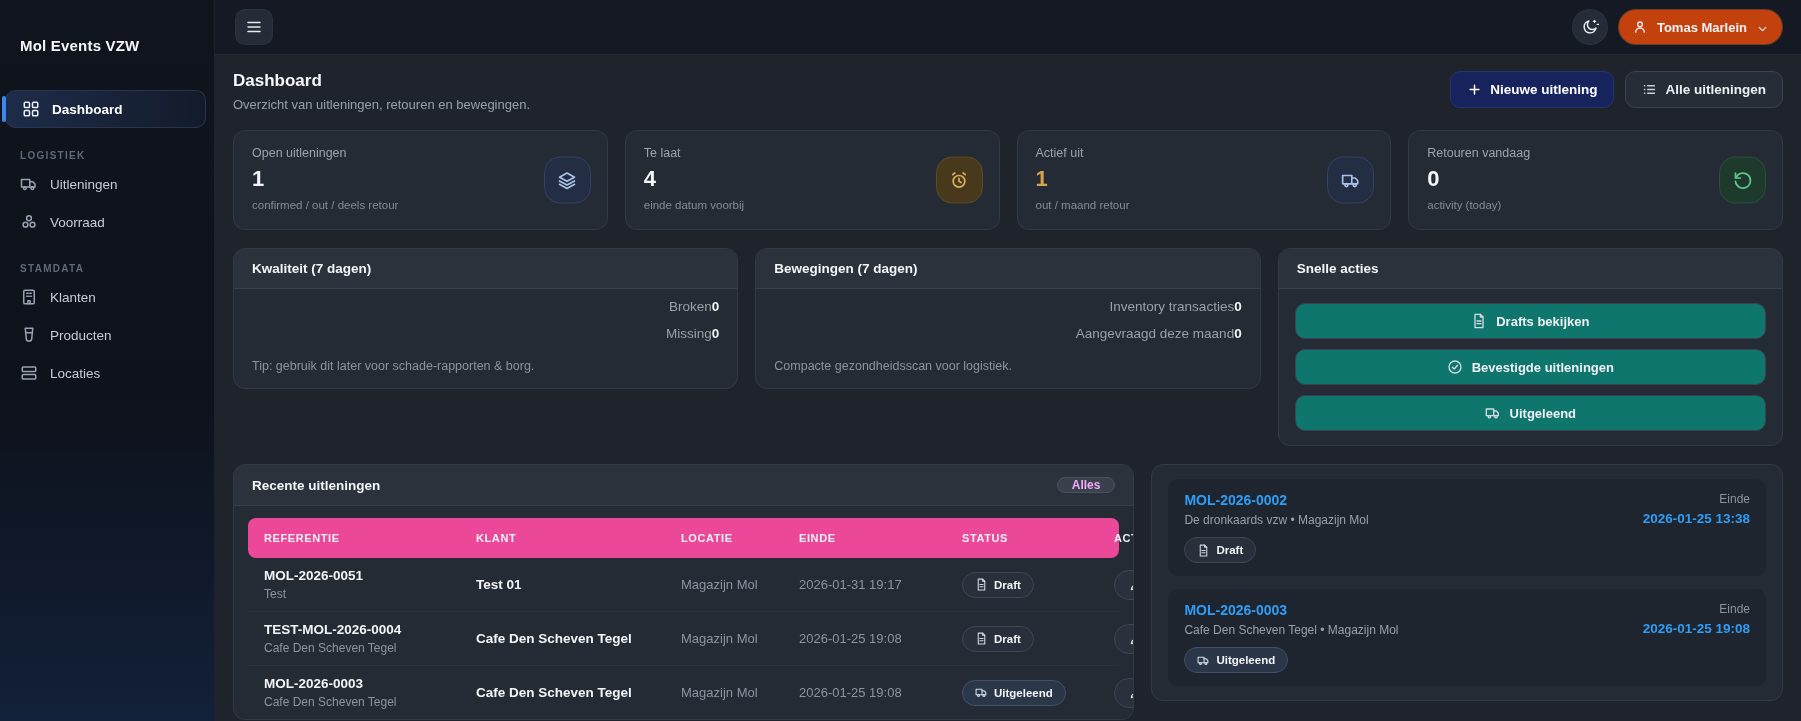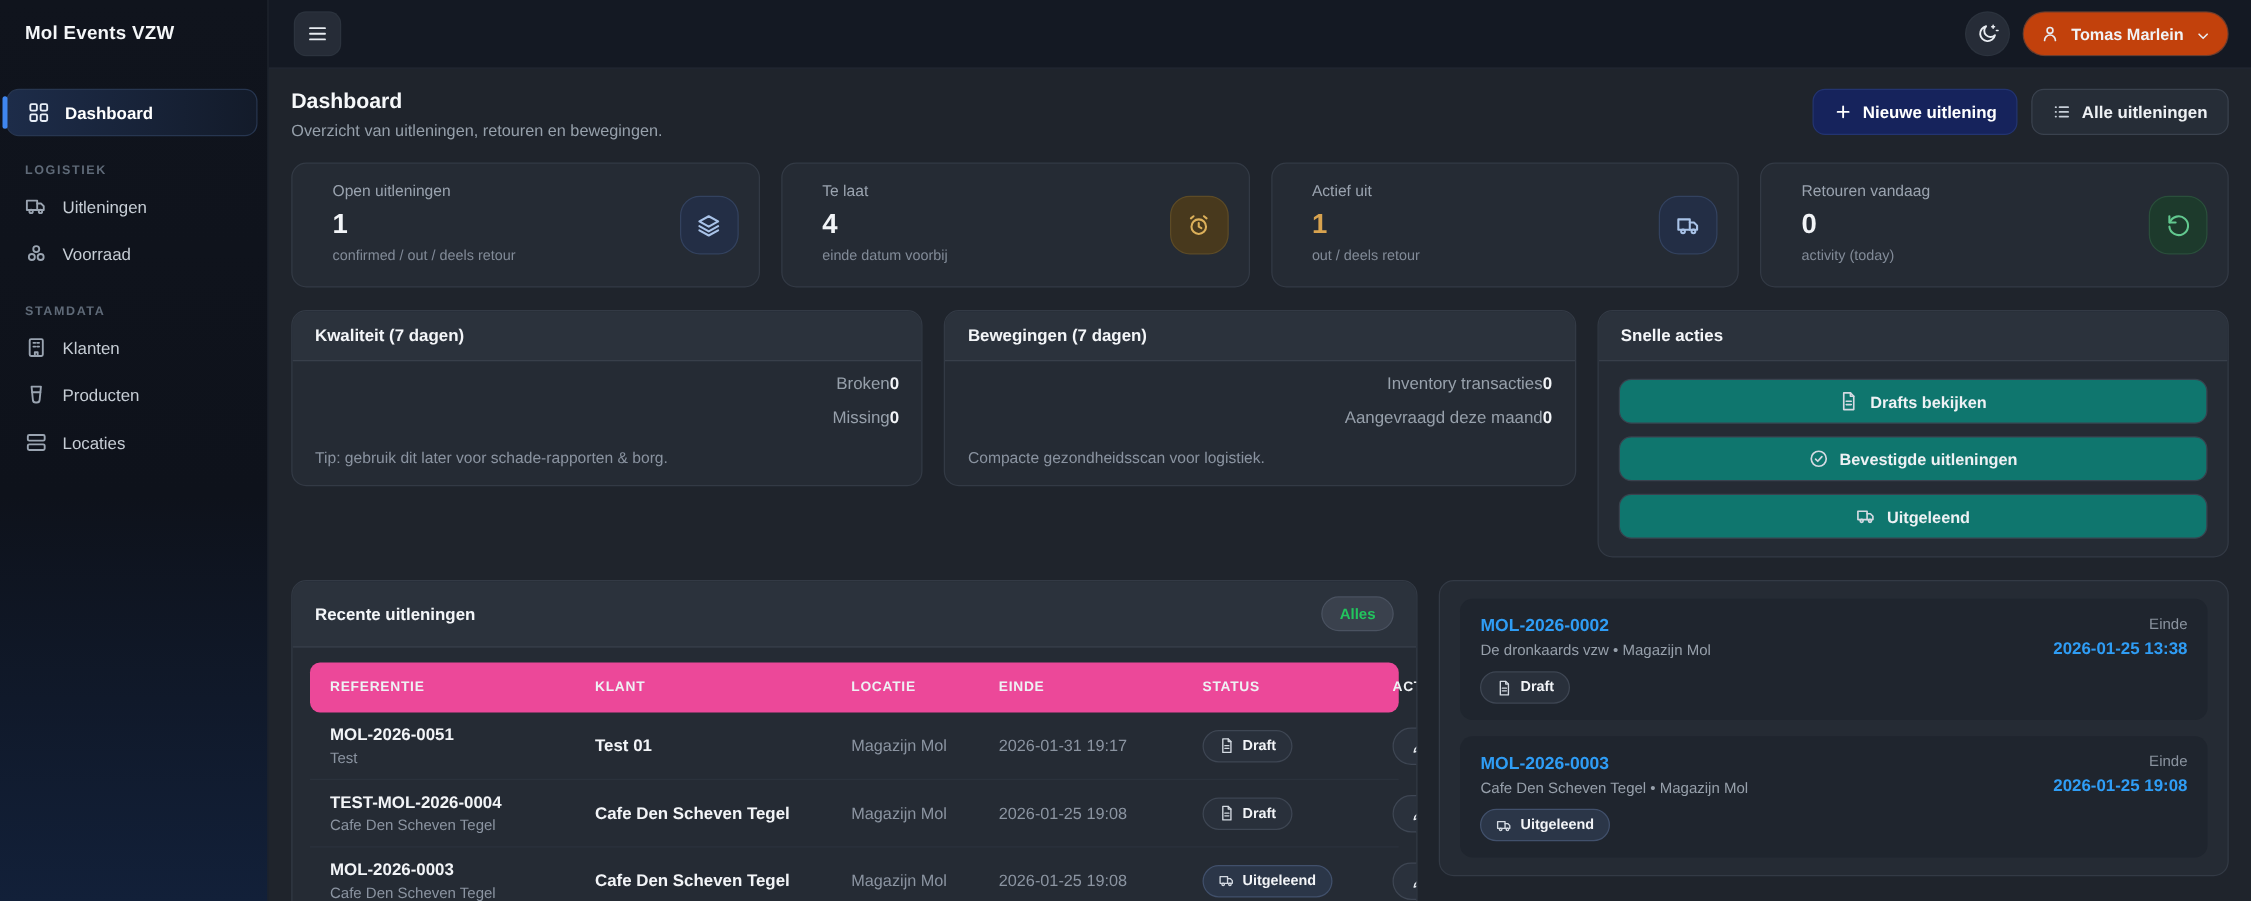--- a/index.html
+++ b/index.html
@@ -9,21 +9,21 @@
     background:#1f242c; color:#eef1f4; font-size:13px;
   }
   .app { display:flex; width:1801px; height:721px; }
 
   
   .sidebar {
     width:215px; flex:0 0 215px; height:100%;
     background:linear-gradient(180deg,#10141d 0%,#0e121b 55%,#122039 100%);
     border-right:1px solid #1c222c; display:flex; flex-direction:column;
   }
-  .sb-title { padding:18px 20px 14px; font-size:15px; font-weight:700; color:#f4f6f8; letter-spacing:.2px; }
+  .sb-title { padding:37px 20px 14px; font-size:15px; font-weight:700; color:#f4f6f8; letter-spacing:.2px; }
   .sb-item {
     display:flex; align-items:center; gap:12px; height:38px;
     padding:0 14px 0 20px; color:#c6cdd5; font-size:13.5px; cursor:pointer;
   }
   .sb-item svg { width:18px; height:18px; color:#9aa4b1; flex:0 0 18px; }
   .sb-item.active {
     position:relative; margin:22px 8px 0 5px; padding-left:16px;
     background:linear-gradient(90deg,#1d2c49 0%,#131b2a 100%);
     border:1px solid #273650; border-radius:10px; color:#ffffff; font-weight:700;
   }
@@ -66,21 +66,21 @@
   .btn { display:inline-flex; align-items:center; gap:8px; height:37px; padding:0 16px;
     border-radius:10px; font-size:13.5px; font-weight:700; cursor:pointer; }
   .btn svg { width:15px; height:15px; }
   .btn-primary { background:#16235c; border:1px solid #233471; color:#ffffff; }
   .btn-secondary { background:#262d37; border:1px solid #3a424e; color:#eef1f4; }
   .btn-secondary svg { color:#c7cfd9; }
 
   
   .stats-row { display:flex; gap:17px; }
   .stat-card { position:relative; flex:1; background:#252b34; border:1px solid #333a45;
-    border-radius:12px; padding:15px 32px; min-height:100px; }
+    border-radius:12px; padding:15px 18px; min-height:100px; }
   .stat-label { font-size:12.5px; color:#9aa3af; }
   .stat-value { font-size:22px; font-weight:700; margin:6px 0 7px; color:#f2f4f7; }
   .stat-value.amber { color:#d8a34f; }
   .stat-sub { font-size:11.5px; color:#828b98; }
   .stat-ico { position:absolute; right:16px; top:50%; transform:translateY(-50%);
     width:47px; height:47px; border-radius:16px; display:flex; align-items:center; justify-content:center; }
   .stat-ico svg { width:20px; height:20px; }
   .ico-blue  { background:#232e45; border:1px solid #33425f; color:#a9c3e8; }
   .ico-amber { background:#48391d; border:1px solid #5d4b26; color:#dcb05a; }
   .ico-green { background:#1d3a2c; border:1px solid #2a4f3b; color:#62c88f; }
@@ -99,23 +99,23 @@
   .qa-list { padding:14px 16px 14px; display:flex; flex-direction:column; gap:10px; }
   .qa-btn { display:flex; align-items:center; justify-content:center; gap:9px; height:36px;
     background:#0f766e; border:1px solid #3a424e; border-radius:10px;
     color:#eef1f4; font-size:13px; font-weight:700; cursor:pointer; }
   .qa-btn svg { width:16px; height:16px; color:#d4dae2; }
 
   
   .bottom-row { display:flex; gap:17px; align-items:flex-start; }
   .table-panel { flex:10; }
   .telaat-panel { flex:7; }
-  .pill-btn { height:28px; padding:0 14px; display:inline-flex; align-items:center;
+  .pill-btn { height:16px; padding:0 14px; display:inline-flex; align-items:center;
     background:#3a414d; border:1px solid #4a5260; border-radius:999px;
-    color:#22c55e; font-size:12px; font-weight:700; cursor:pointer; }
+    color:#f0abfc; font-size:12px; font-weight:700; cursor:pointer; }
   .pill-btn.ghost { background:#2b323d; }
 
   .t-head { display:grid; grid-template-columns:212px 205px 118px 163px 152px 1fr;
     margin:12px 14px 0; padding:0 16px; height:40px; align-items:center;
     background:#ec4899; border-radius:8px; font-size:11px; font-weight:700;
     letter-spacing:.6px; color:#eef1f4; text-transform:uppercase; }
   .t-head .col-actie { text-align:right; }
   .t-row { display:grid; grid-template-columns:212px 205px 118px 163px 152px 1fr;
     margin:0 14px; padding:10px 16px; align-items:center; border-bottom:1px solid #2b323c; }
   .t-row:last-child { border-bottom:none; }
@@ -307,21 +307,21 @@
             <svg viewBox="0 0 24 24" fill="none" stroke="currentColor" stroke-width="2" stroke-linecap="round" stroke-linejoin="round">
                 <circle cx="12" cy="13" r="7"></circle>
                 <path d="M12 9.5V13l2.5 1.5"></path>
                 <path d="M4.5 5L7 3M19.5 5L17 3"></path>
               </svg>
           </div>
         </div>
         <div class="stat-card">
           <div class="stat-label">Actief uit</div>
           <div class="stat-value amber">1</div>
-          <div class="stat-sub">out / deels retour</div>
+          <div class="stat-sub">out / maand retour</div>
           <div class="stat-ico ico-blue">
             <svg viewBox="0 0 24 24" fill="none" stroke="currentColor" stroke-width="2" stroke-linecap="round" stroke-linejoin="round">
                 <path d="M2 6h11v10H2z"></path>
                 <path d="M13 9h4l3 3v4h-7"></path>
                 <circle cx="6.5" cy="17.5" r="1.8"></circle>
                 <circle cx="16.5" cy="17.5" r="1.8"></circle>
               </svg>
           </div>
         </div>
         <div class="stat-card">

